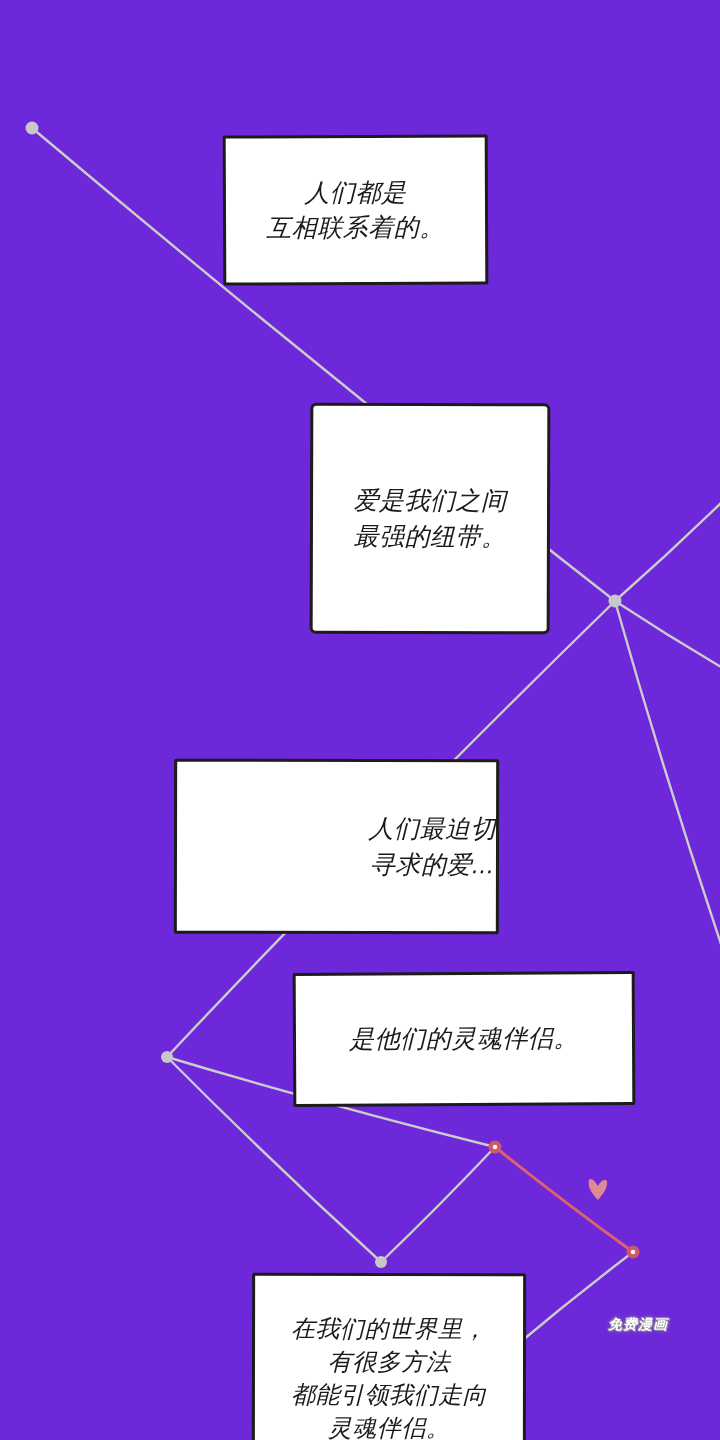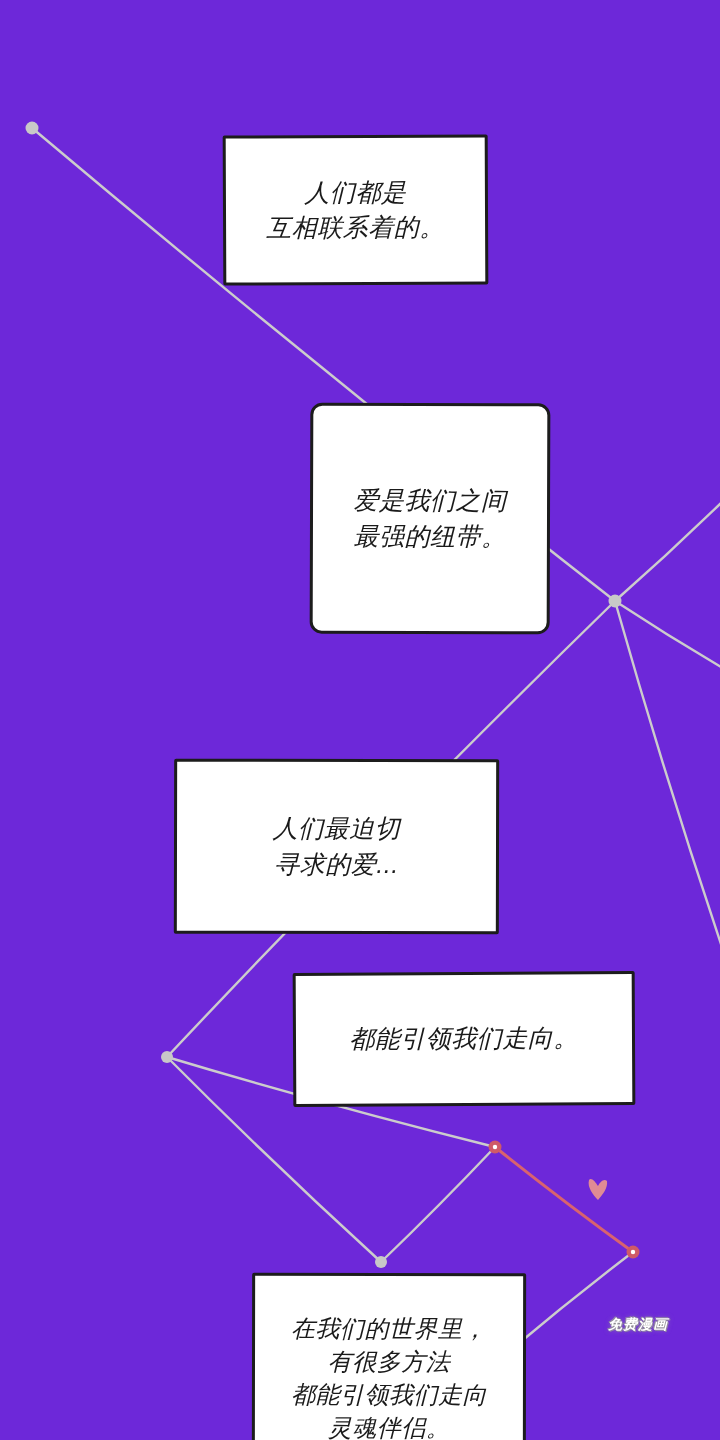--- a/index.html
+++ b/index.html
@@ -48,26 +48,27 @@
   }
   
   #panel-1 {
     left: 223px; top: 135px; width: 265px; height: 150px;
     transform: rotate(-0.25deg);
     border-radius: 2px;
   }
   #panel-2 {
     left: 310px; top: 403px; width: 240px; height: 231px;
     transform: rotate(0.18deg);
-    border-radius: 12px;
+    border-radius: 6px;
   }
   #panel-3 {
     left: 174px; top: 759px; width: 325px; height: 175px;
     transform: rotate(0.12deg);
     border-radius: 2px;
+    justify-content: flex-end;
   }
   #panel-4 {
     left: 293px; top: 972px; width: 342px; height: 134px;
     transform: rotate(-0.3deg);
     border-radius: 2px;
   }
   #panel-5 {
     left: 252px; top: 1273px; width: 274px; height: 185px;
     transform: rotate(0.1deg);
     border-radius: 2px;
@@ -148,21 +149,21 @@
     <div class="panel-text">爱是我们之间
 最强的纽带。</div>
   </div>
 
   <div class="panel" id="panel-3">
     <div class="panel-text">人们最迫切
 寻求的爱...</div>
   </div>
 
   <div class="panel" id="panel-4">
-    <div class="panel-text">都能引领我们走向。</div>
+    <div class="panel-text">是他们的灵魂伴侣。</div>
   </div>
 
   <div class="panel" id="panel-5">
     <div class="panel-text">在我们的世界里，
 有很多方法
 都能引领我们走向
 灵魂伴侣。</div>
   </div>
 
   <div class="watermark">

